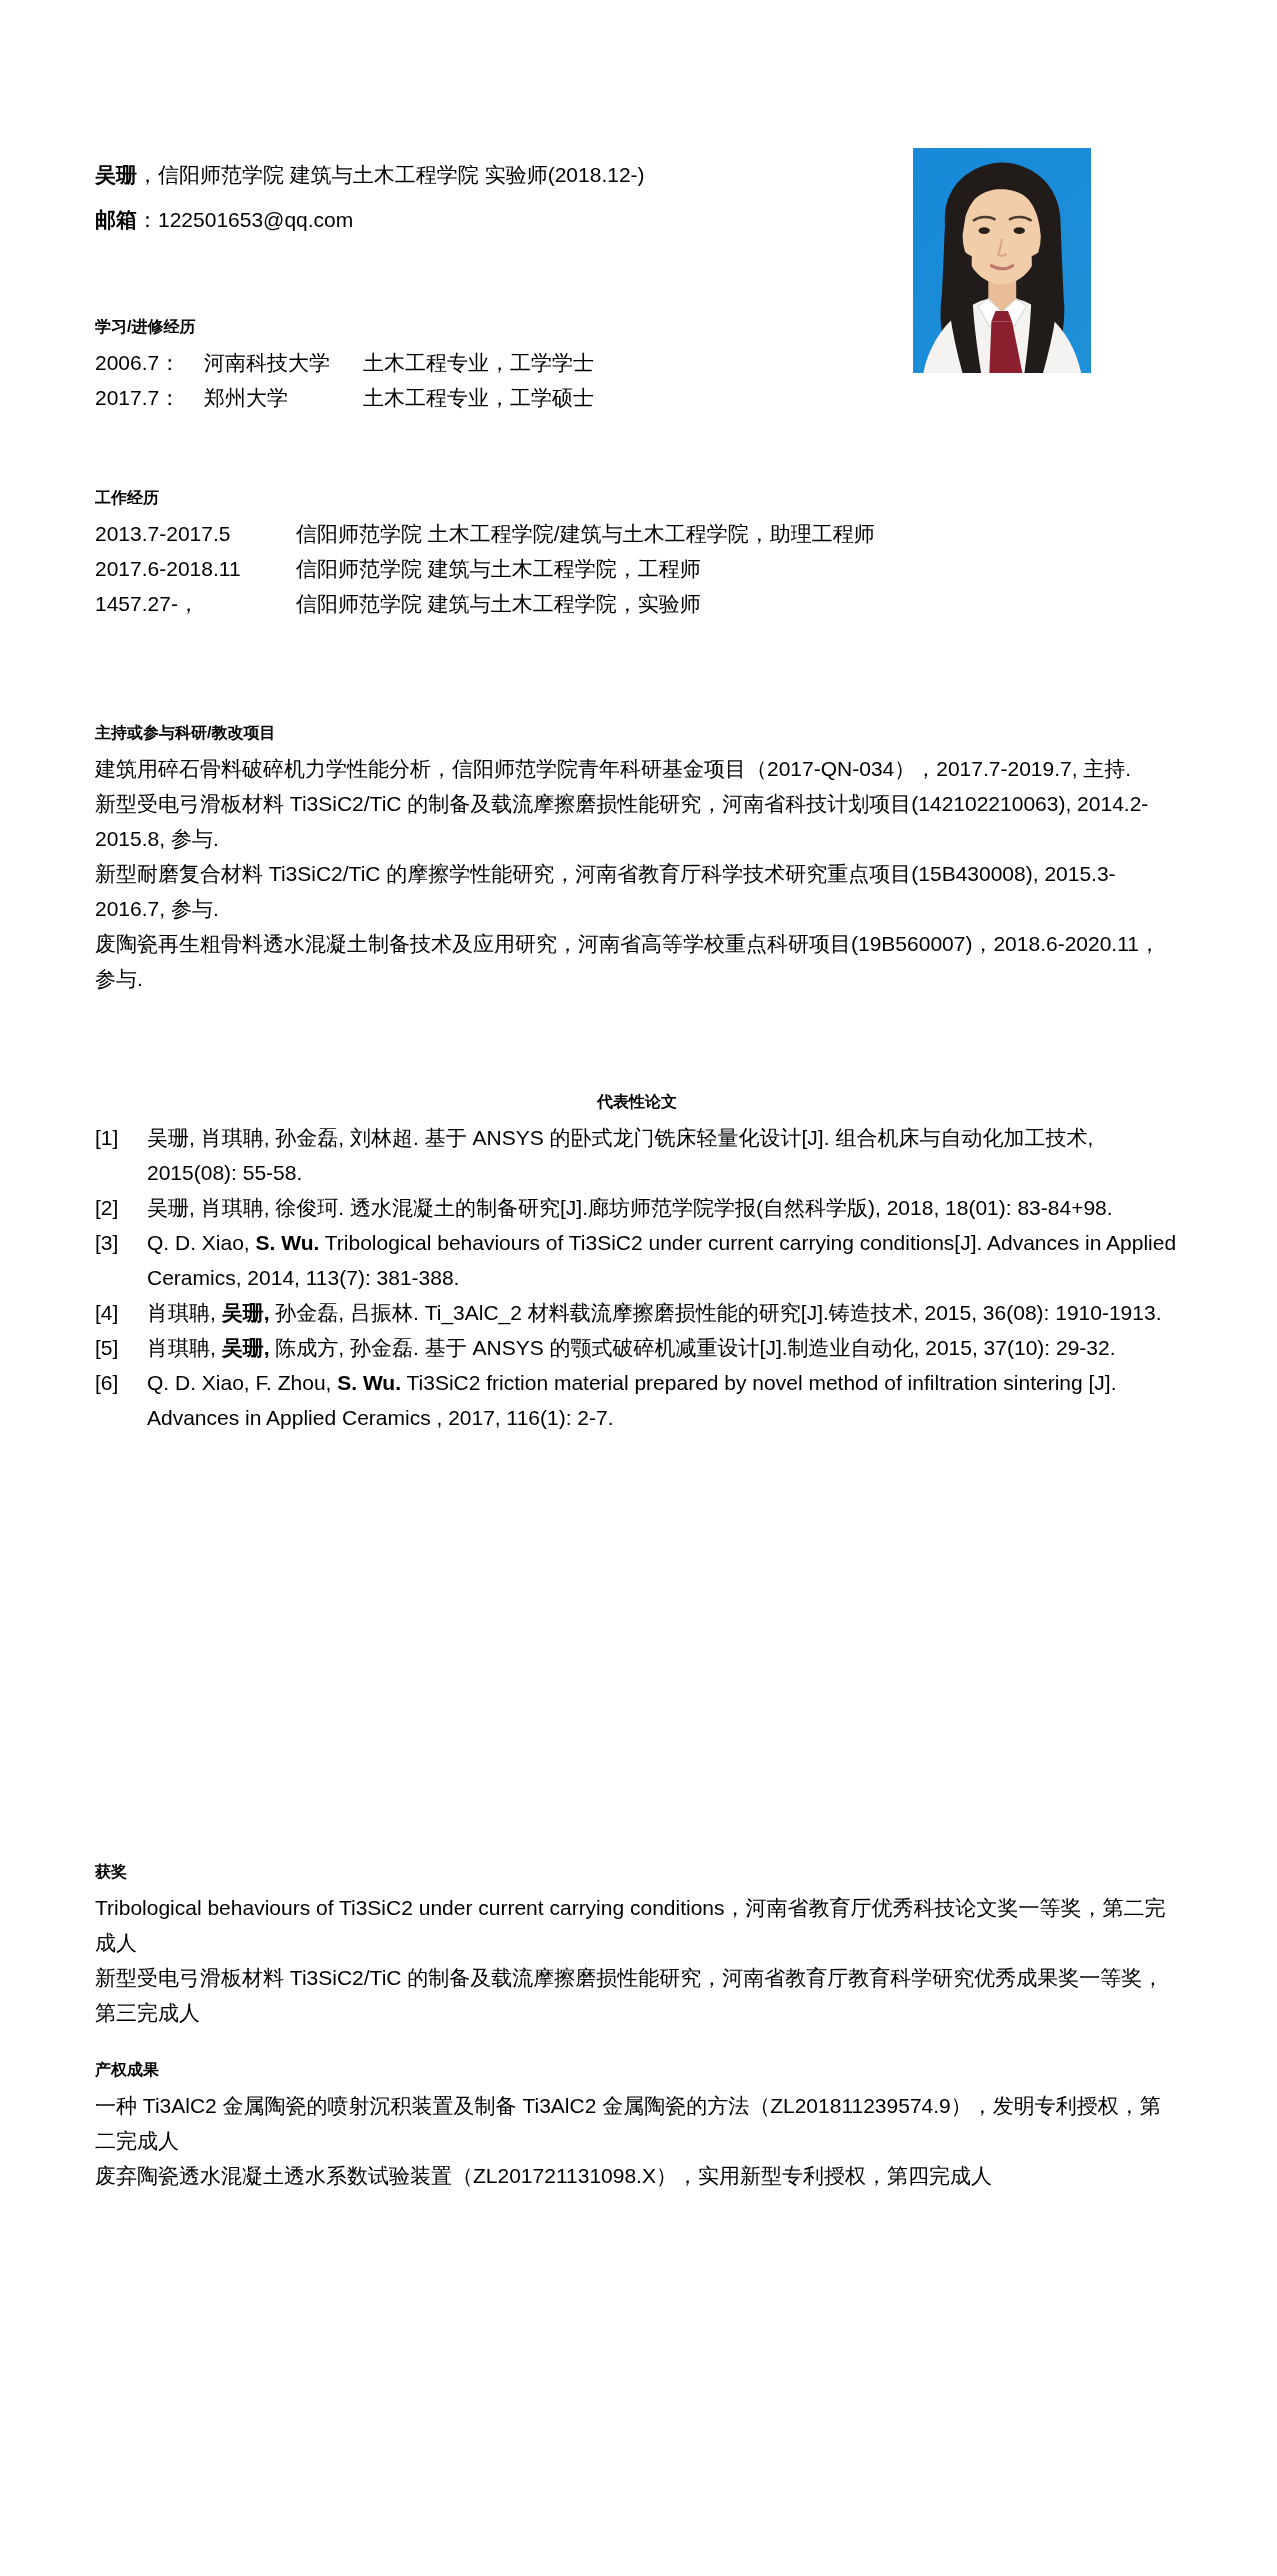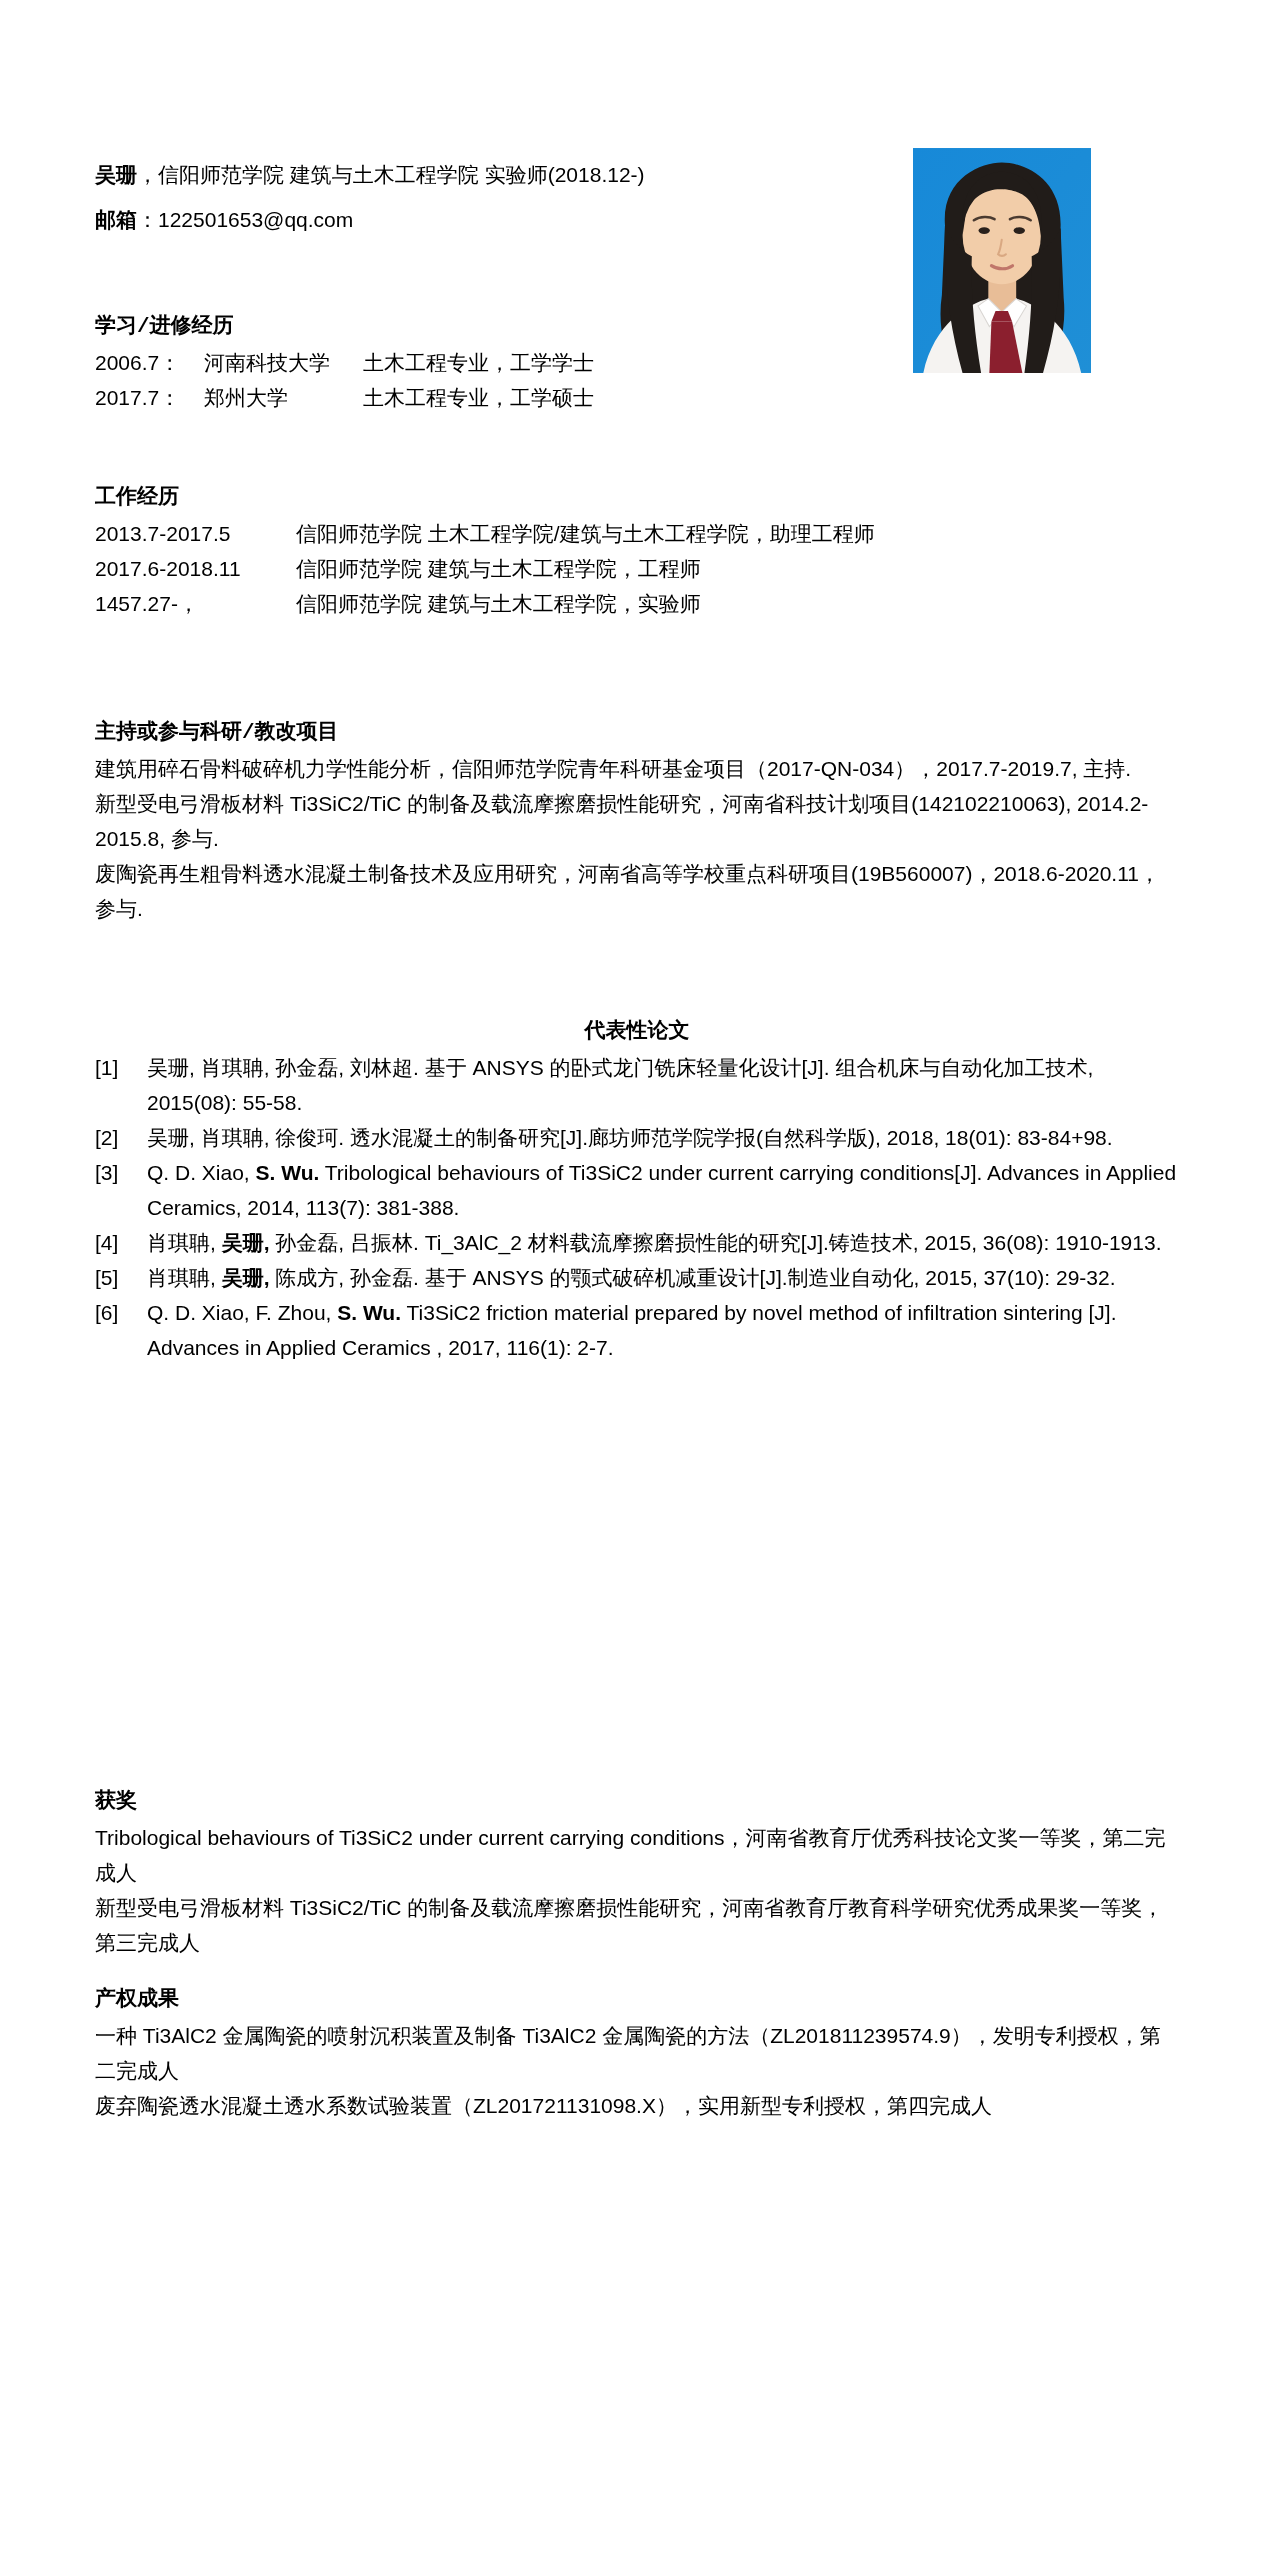--- a/index.html
+++ b/index.html
@@ -15,21 +15,21 @@
   }
   .content {
     position: absolute;
     left: 95px;
     top: 148px;
     width: 1084px;
   }
   p, h2 { margin: 0; padding: 0; }
   .line { line-height: 37px; margin-top: 8px; }
   .b { font-weight: bold; }
-  .heading { font-weight: bold; font-size: 21px; line-height: 36px; font-family: Liberation Mono, monospace; }
+  .heading { font-weight: bold; font-size: 16px; line-height: 36px; }
   .row { line-height: 35px; display: flex; }
   .para { line-height: 35px; }
   .edu-date { width: 109px; flex: none; }
   .edu-school { width: 159px; flex: none; }
   .work-date { width: 201px; flex: none; }
   .pub { display: flex; line-height: 35px; }
   .pub-num { width: 52px; flex: none; }
   .pub-body { flex: 1; }
   .sec-edu { margin-top: 71px; }
   .sec-work { margin-top: 65px; }
@@ -116,20 +116,21 @@
         <span>信阳师范学院 建筑与土木工程学院，工程师</span>
     </div>
     <div class="row">
       <span class="work-date">1457.27-，</span>
         <span>信阳师范学院 建筑与土木工程学院，实验师</span>
     </div>
 
     <h2 class="heading sec-proj">主持或参与科研/教改项目</h2>
     <p class="para">建筑用碎石骨料破碎机力学性能分析，信阳师范学院青年科研基金项目（2017-QN-034），2017.7-2019.7, 主持.</p>
     <p class="para">新型受电弓滑板材料 Ti3SiC2/TiC 的制备及载流摩擦磨损性能研究，河南省科技计划项目(142102210063), 2014.2-2015.8, 参与.</p>
+    <p class="para">新型耐磨复合材料 Ti3SiC2/TiC 的摩擦学性能研究，河南省教育厅科学技术研究重点项目(15B430008), 2015.3-2016.7, 参与.</p>
     <p class="para">废陶瓷再生粗骨料透水混凝土制备技术及应用研究，河南省高等学校重点科研项目(19B560007)，2018.6-2020.11，参与.</p>
 
     <h2 class="heading sec-pubs">代表性论文</h2>
     <div class="pub">
       <span class="pub-num">[1]</span>
       <span class="pub-body"><span>吴珊, 肖琪聃, 孙金磊, 刘林超. 基于 ANSYS 的卧式龙门铣床轻量化设计[J]. 组合机床与自动化加工技术, 2015(08): 55-58.</span><span class="b"></span><span></span></span>
     </div>
     <div class="pub">
       <span class="pub-num">[2]</span>
       <span class="pub-body"><span>吴珊, 肖琪聃, 徐俊珂. 透水混凝土的制备研究[J].廊坊师范学院学报(自然科学版), 2018, 18(01): 83-84+98.</span><span class="b"></span><span></span></span>

